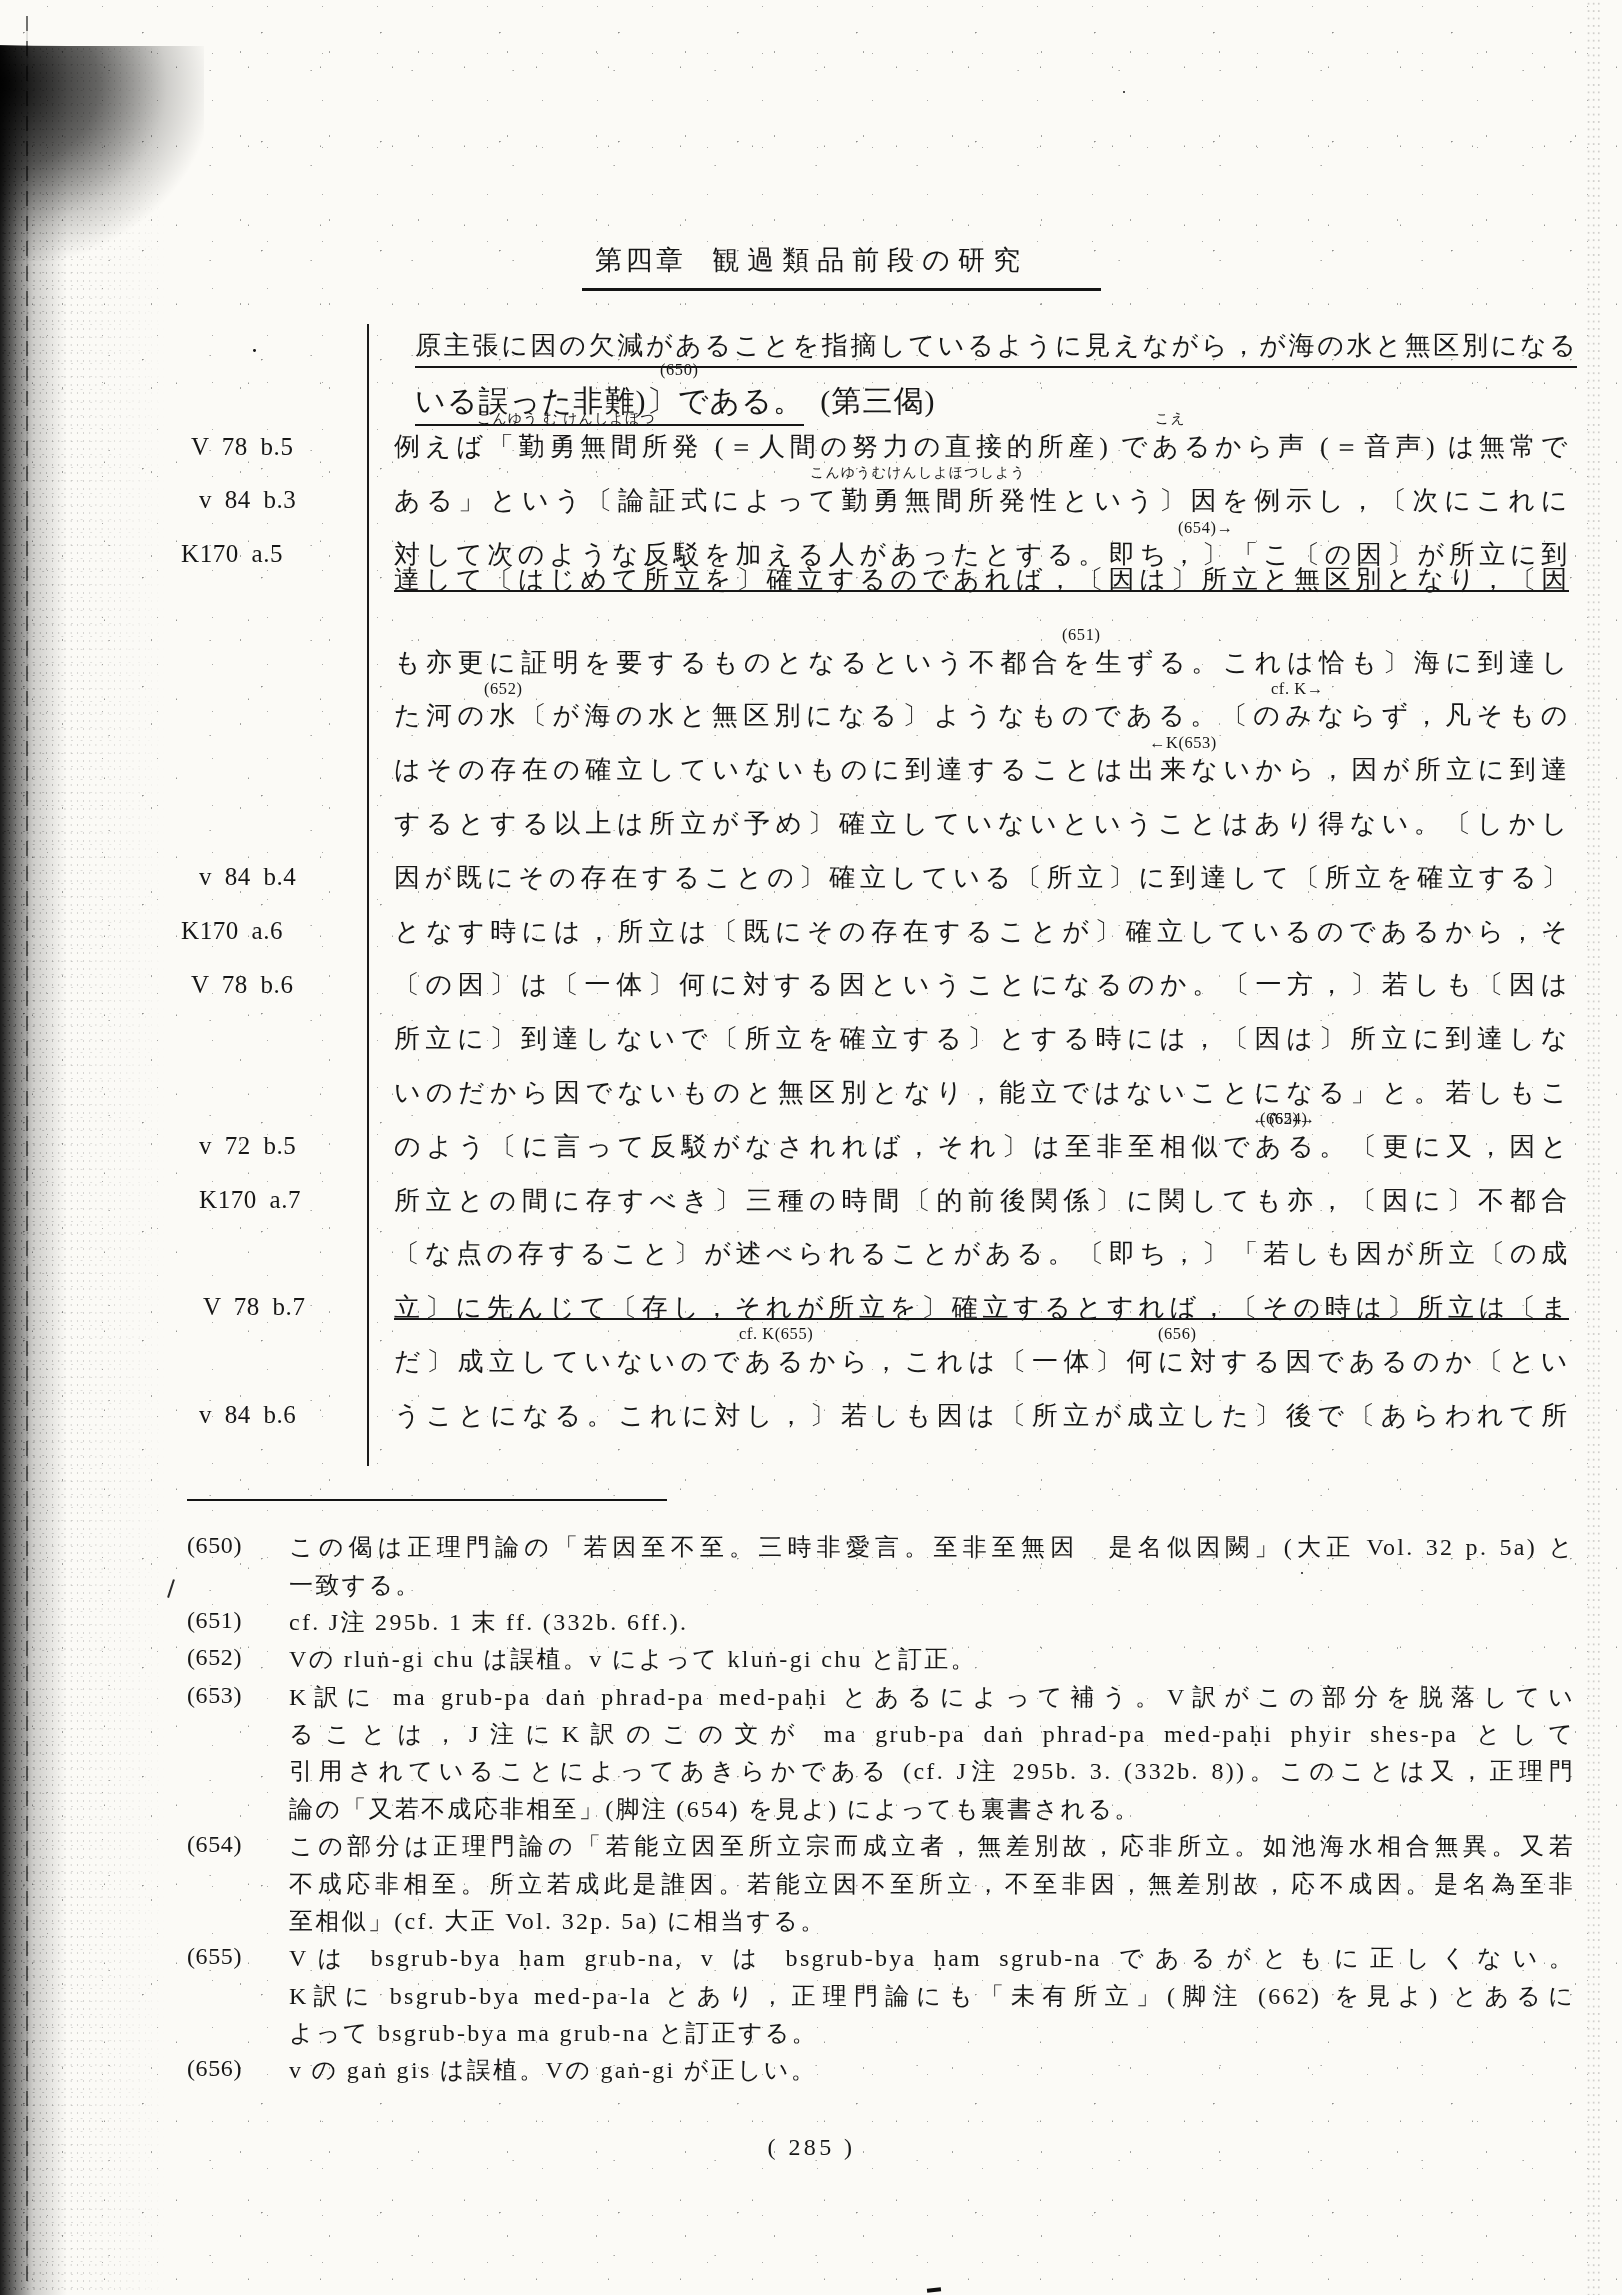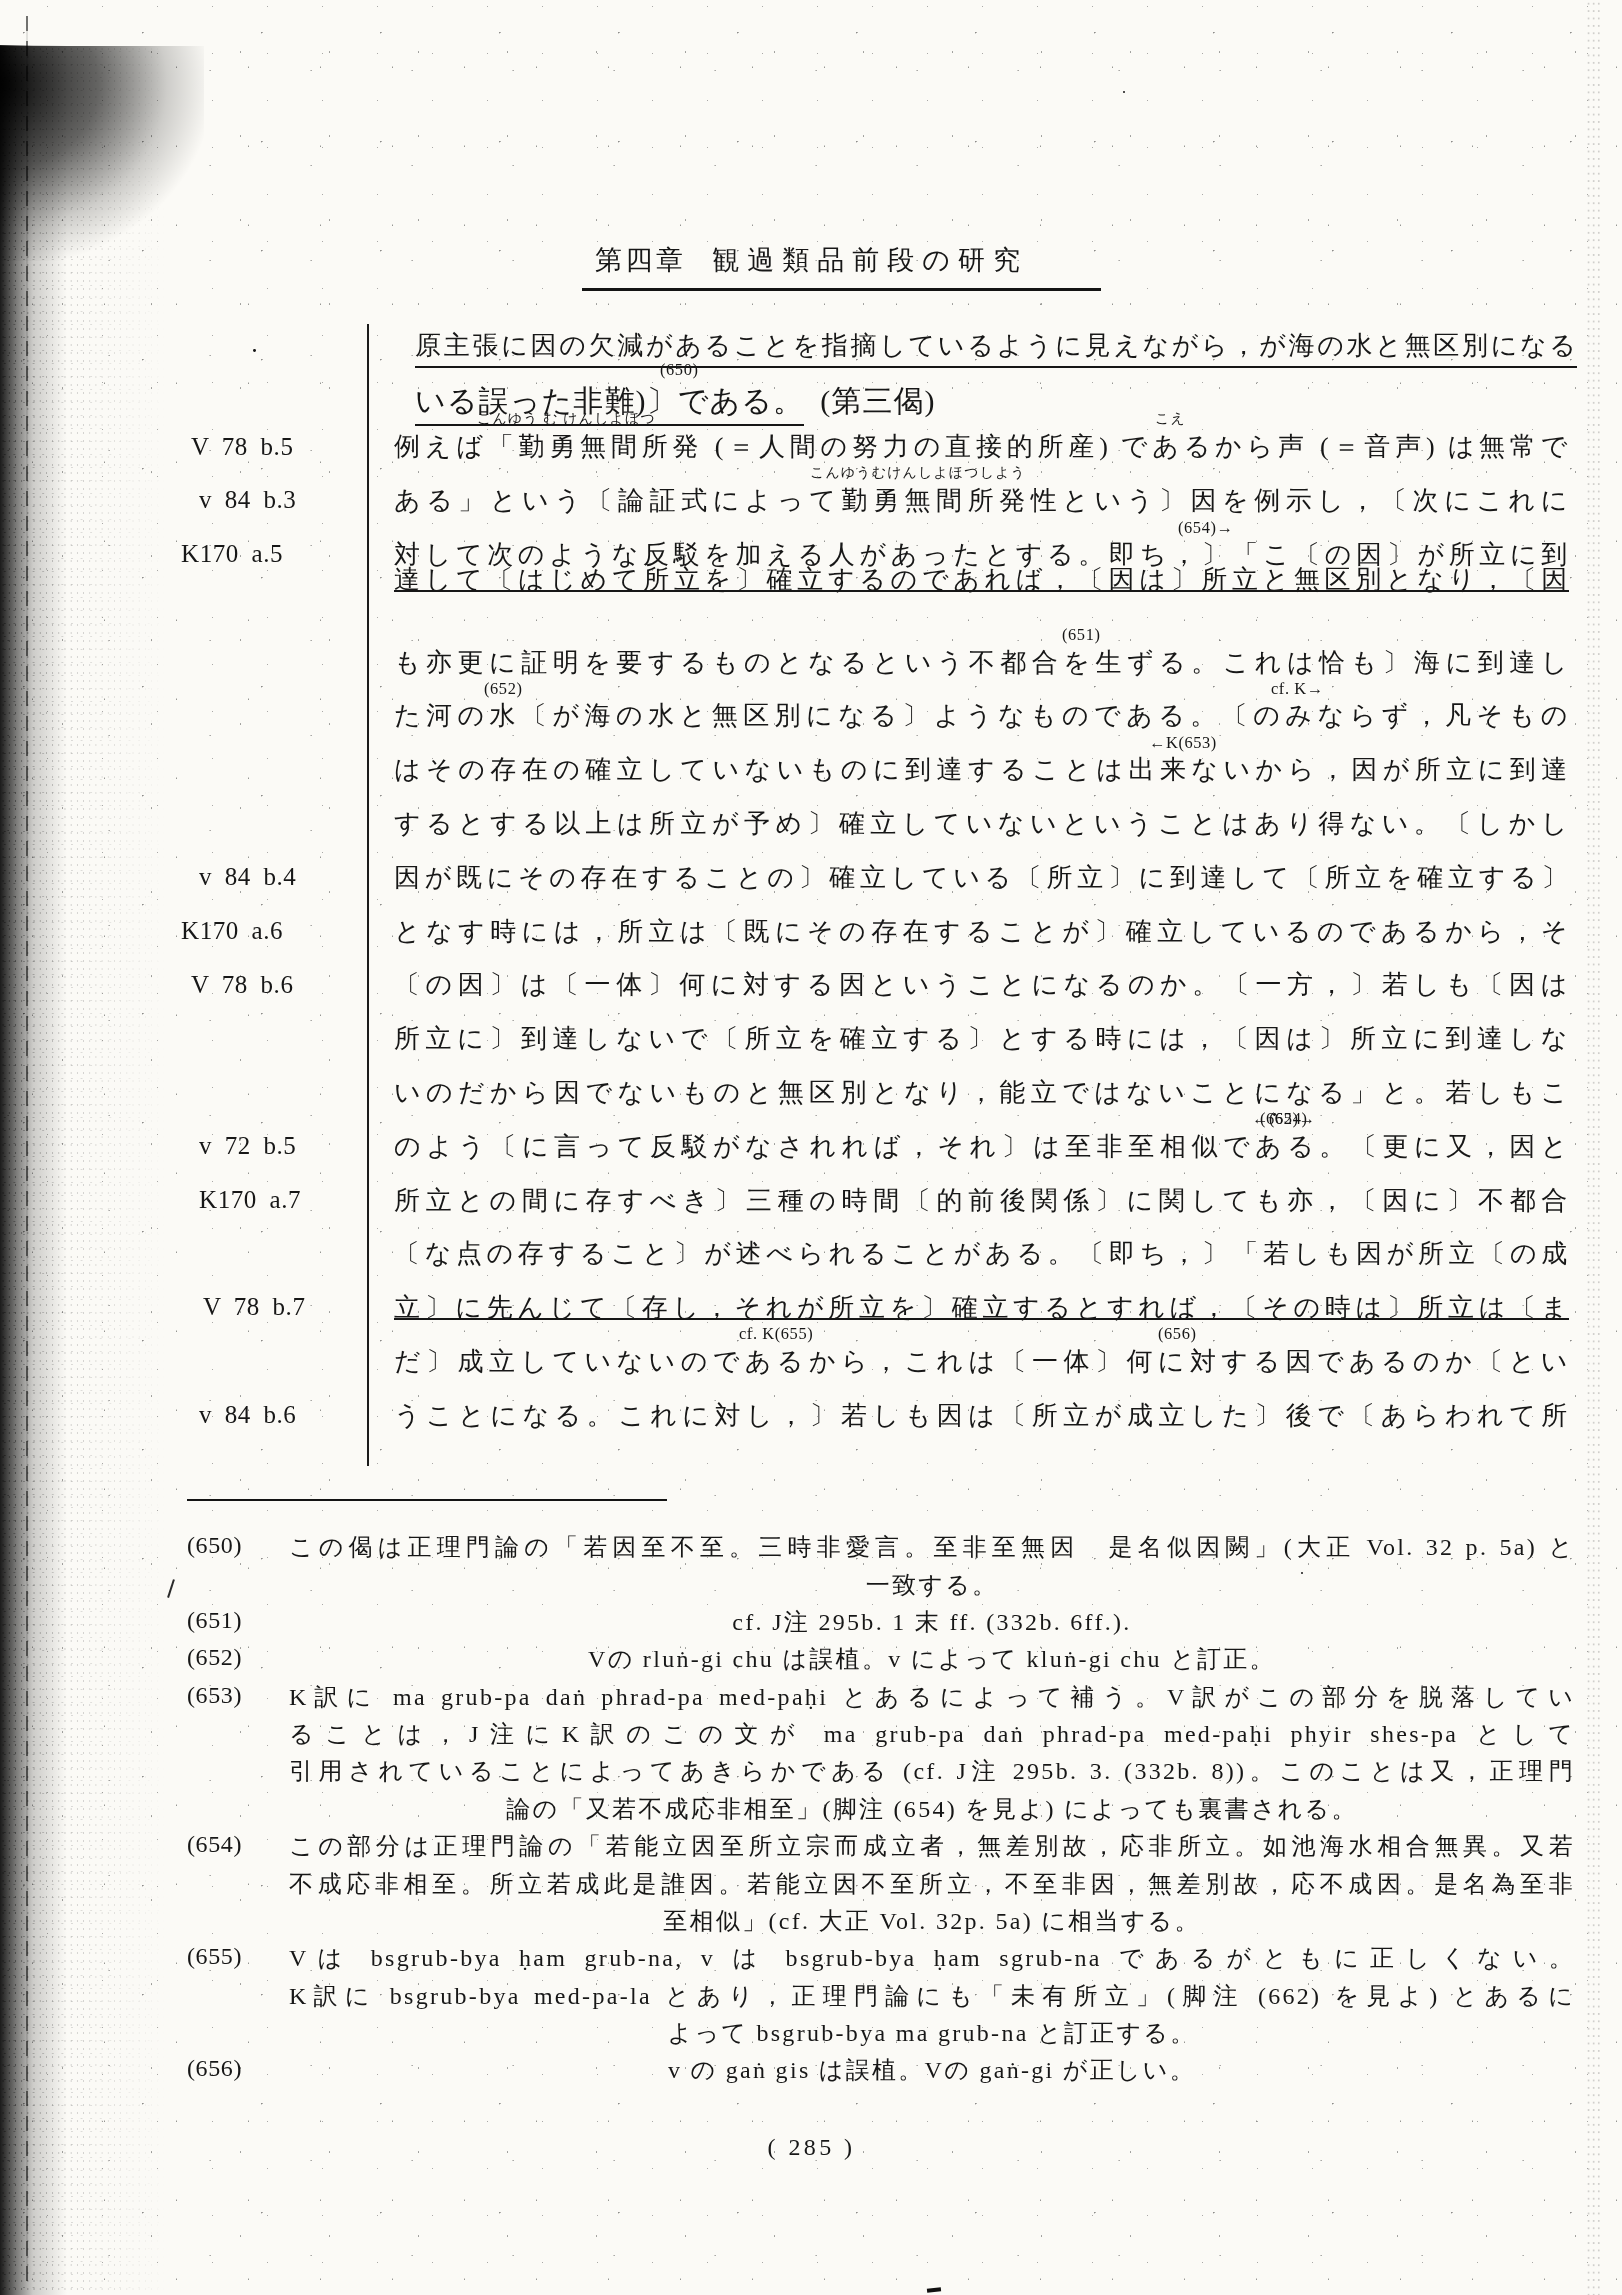--- a/index.html
+++ b/index.html
@@ -72,21 +72,21 @@
   .line{position:absolute;left:394px;width:1175px;font-size:26px;line-height:1.25;
     letter-spacing:1.7px;text-align:justify;text-align-last:justify;}
   .mlabel{position:absolute;font-size:25px;letter-spacing:0.6px;word-spacing:5.7px;white-space:nowrap;}
 
   
   .ref{position:absolute;font-size:16.4px;letter-spacing:0.6px;white-space:nowrap;}
   .ruby{position:absolute;font-size:14px;letter-spacing:1.1px;white-space:nowrap;}
 
   
   .fsep{position:absolute;left:187px;top:1499px;width:480px;height:2.3px;background:#141414;}
-  .fline{position:absolute;left:289px;width:1286px;font-size:24px;line-height:1.25;letter-spacing:2.3px;white-space:nowrap;text-align:center;}
+  .fline{position:absolute;left:289px;width:1286px;font-size:24px;line-height:1.25;letter-spacing:2.3px;white-space:nowrap;}
   .fline.just{white-space:normal;text-align:justify;text-align-last:justify;}
   .fmarker{position:absolute;left:187px;font-size:24px;letter-spacing:0.6px;white-space:nowrap;}
 
   .pageno{position:absolute;left:0;top:2134px;width:1623px;text-align:center;
     font-size:24px;letter-spacing:3.4px;}
 </style>
 </head>
 <body>
 
 <div class="edge-strip"></div>

